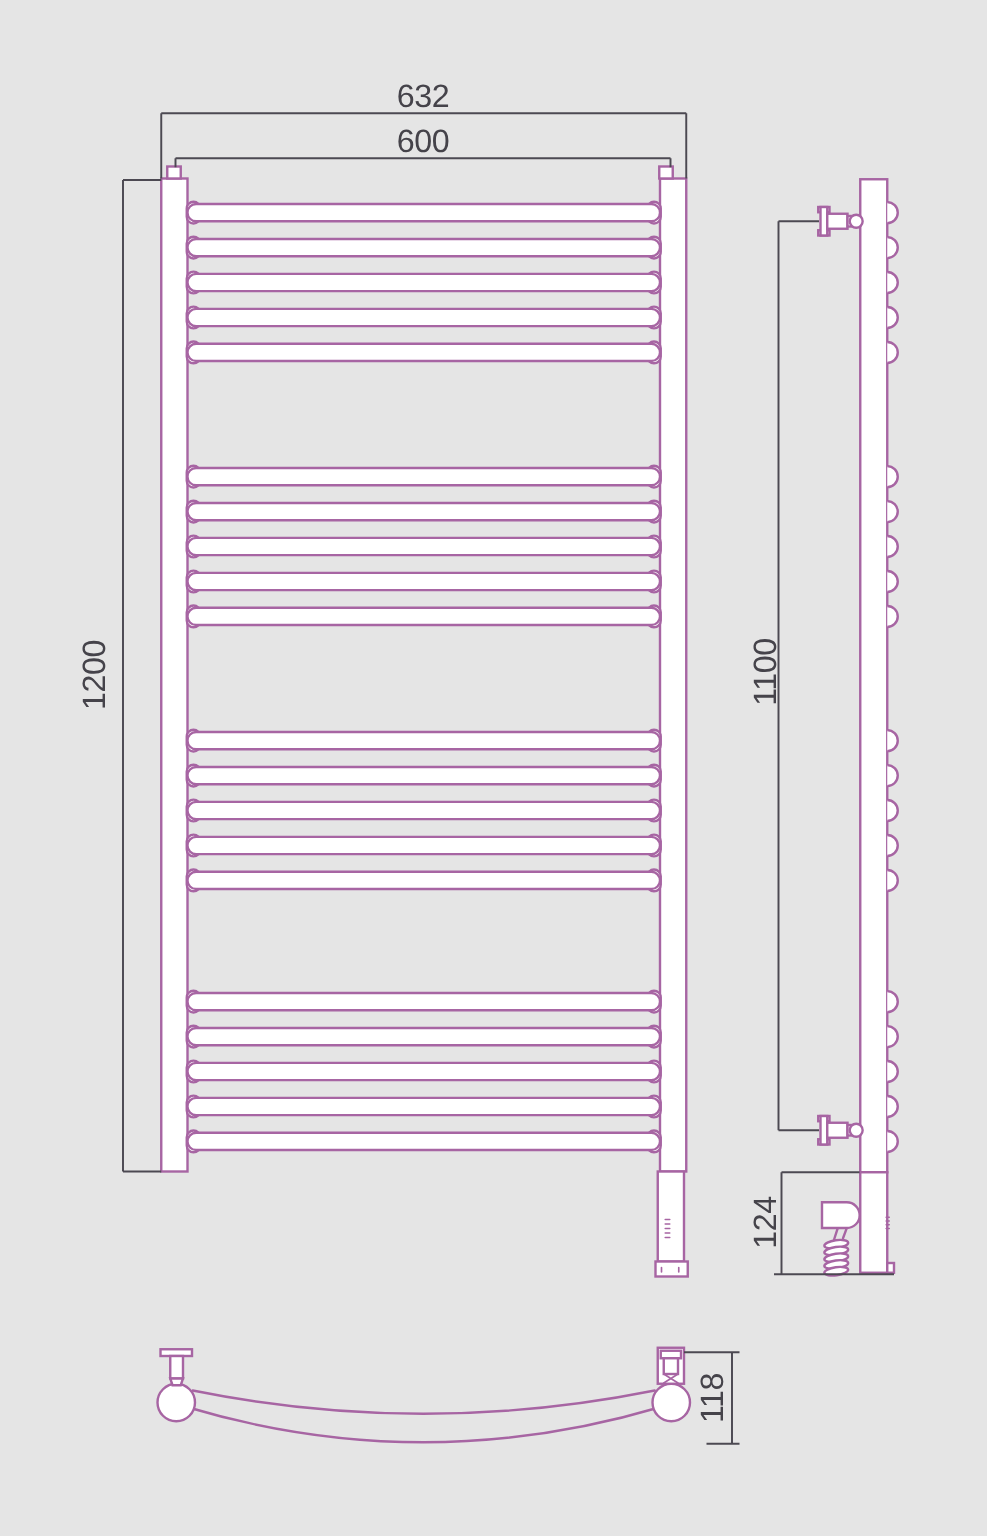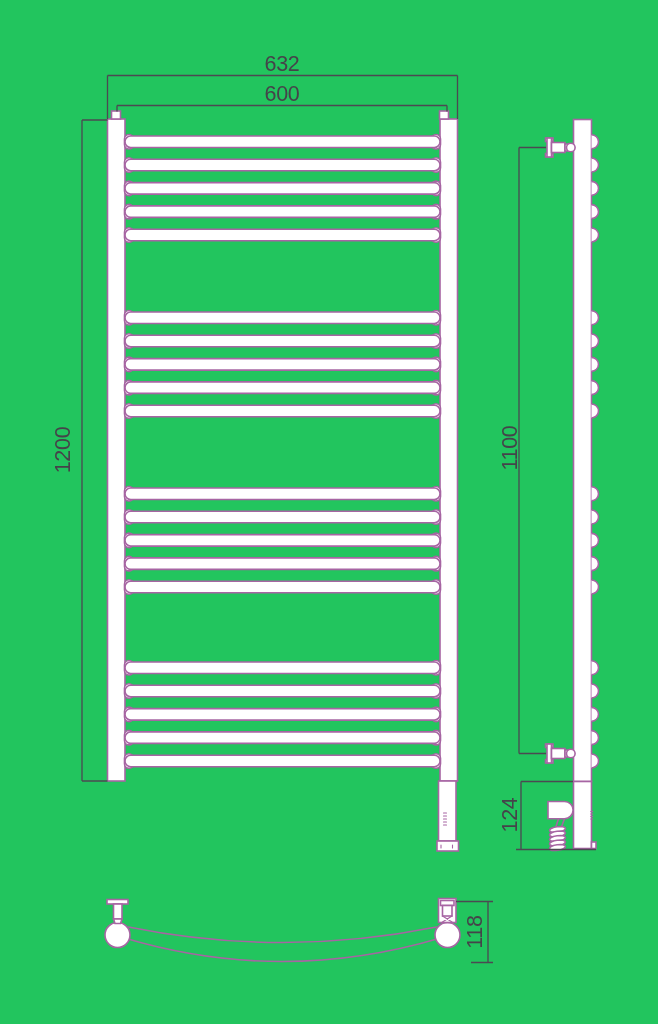--- a/index.html
+++ b/index.html
@@ -1,16 +1,16 @@
 <!DOCTYPE html>
 <html><head>
 <meta charset="utf-8">
 <style>
   html,body{margin:0;padding:0;background:#ffffff;}
-  .stage{position:relative;width:658px;height:1024px;background:#22c55e;overflow:hidden;}
+  .stage{position:relative;width:658px;height:1024px;background:#e5e5e5;overflow:hidden;}
   svg{position:absolute;left:0;top:0;}
   .outline{stroke:#a765a3;stroke-width:1.6;fill:none;stroke-linecap:round;}
   .outline-f{stroke:#a765a3;stroke-width:1.6;fill:#ffffff;}
   .thin{stroke:#a765a3;stroke-width:1.1;fill:none;stroke-linecap:round;}
   .dim{stroke:#4c4952;stroke-width:1.3;fill:none;stroke-linecap:butt;}
   .dim-text{fill:#45434a;font-family:"Liberation Sans",sans-serif;font-size:21.5px;letter-spacing:-0.3px;}
 </style>
 </head>
 <body>
 

